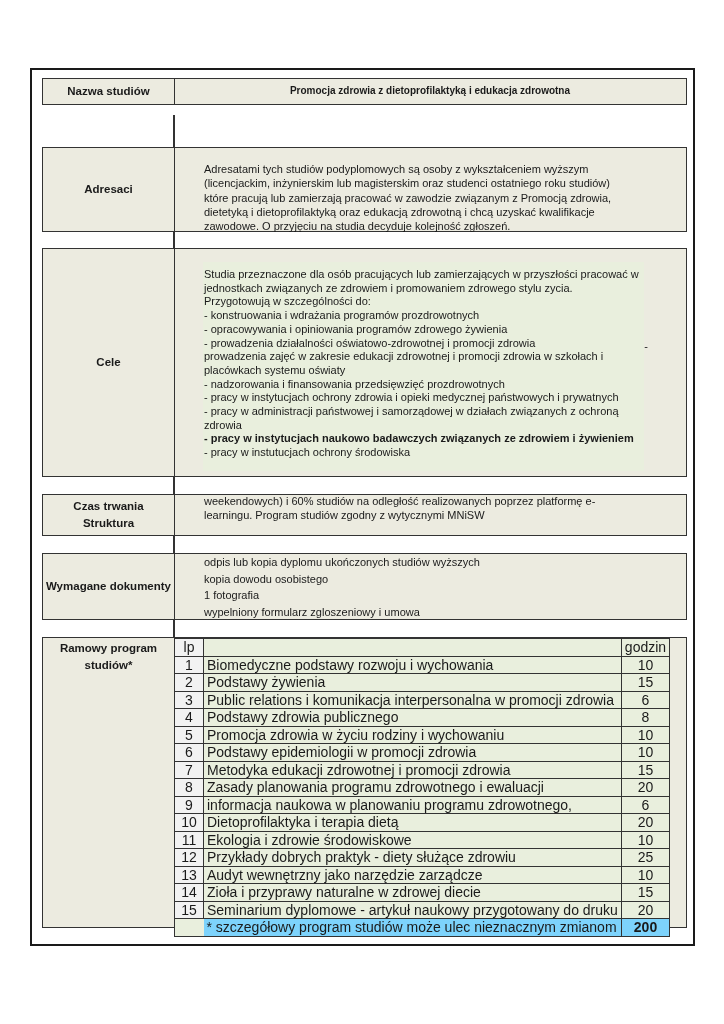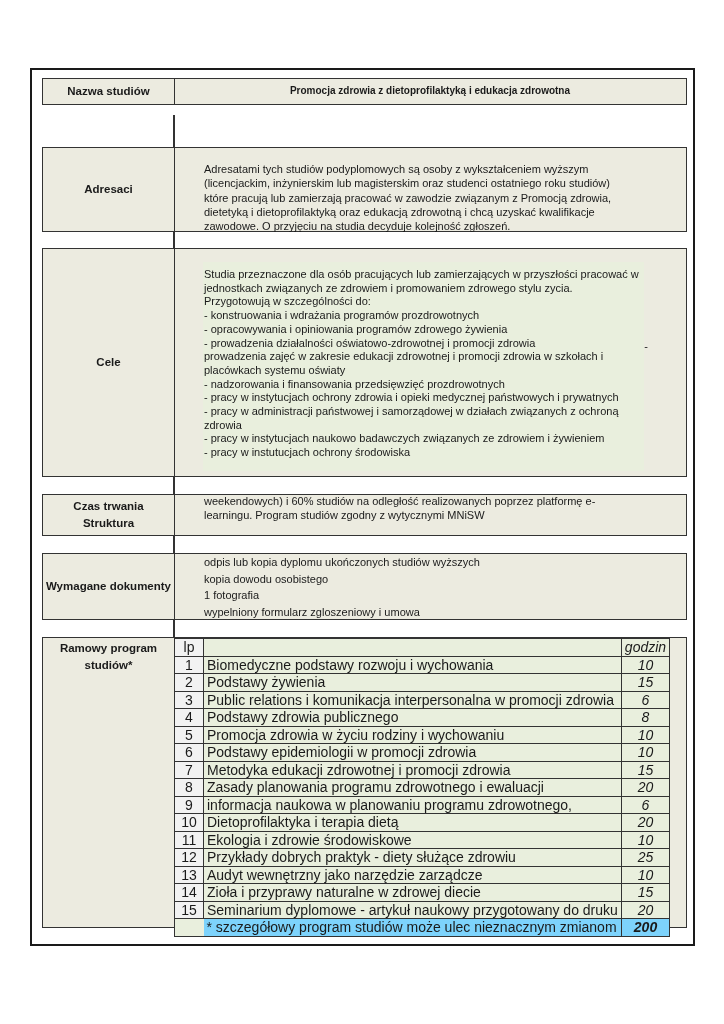--- a/index.html
+++ b/index.html
@@ -13,21 +13,21 @@
   .para { padding:14px 0 0 30px; }
   .green { position:absolute; left:29px; top:5px; right:42px; bottom:5px; background:#e9efdd;margin-top:8px; }
   .green .para { padding:6px 0 0 1px; position:relative; }
   .green .dash-end { position:absolute; right:-4px; }
   
   .prog { position:absolute; left:10px; top:567px; width:645px; height:291px; box-sizing:border-box; border:1.5px solid #333; background:#ecebe0; }
   .prog .lbl { align-items:flex-start; padding-top:2px; }
   table.pt { position:absolute; left:131px; top:0; right:0; border-collapse:collapse; font-family:"Liberation Sans", sans-serif; font-size:14px; }
   table.pt td { border:1px solid #333; height:16.5px; padding:0 3px; background:#e9efdd; }
   table.pt td.lp { width:22px; text-align:center; background:#f2f2f2; }
-  table.pt td.h { width:30px; text-align:center;font-style:italic; }
+  table.pt td.h { width:30px; text-align:center; }
   table.pt tr.head td.lp { background:#f2f2f2; }
   table.pt tr.foot td { background:#7dd3fc; }
   table.pt tr.foot td.lp { background:#e9efdd; border-right:none; }
   table.pt tr.foot td.note { border-left:none; }
   table.pt tr.foot td.h { font-weight:bold; }
 </style>
 </head>
 <body>
 
 <div class="frame">
@@ -66,21 +66,21 @@
             <div style="line-height: 13.7px;">Przygotowują w szczególności do:</div>
             <div style="line-height: 13.7px;">- konstruowania i wdrażania programów prozdrowotnych</div>
             <div style="line-height: 13.7px;">- opracowywania i opiniowania programów zdrowego żywienia</div>
             <div style="line-height: 13.7px;">- prowadzenia działalności oświatowo-zdrowotnej i promocji zdrowia</div>
             <div style="line-height: 13.7px;">prowadzenia zajęć w zakresie edukacji zdrowotnej i promocji zdrowia w szkołach i</div>
             <div style="line-height: 13.7px;">placówkach systemu oświaty</div>
             <div style="line-height: 13.7px;">- nadzorowania i finansowania przedsięwzięć prozdrowotnych</div>
             <div style="line-height: 13.7px;">- pracy w instytucjach ochrony zdrowia i opieki medycznej państwowych i prywatnych</div>
             <div style="line-height: 13.7px;">- pracy w administracji państwowej i samorządowej w działach związanych z ochroną</div>
             <div style="line-height: 13.7px;">zdrowia</div>
-            <div style="line-height: 13.7px;">- pracy w instytucjach naukowo badawczych związanych ze zdrowiem i żywieniem</div>
+            <div style="line-height: 13.7px; font-weight: bold;">- pracy w instytucjach naukowo badawczych związanych ze zdrowiem i żywieniem</div>
             <div style="line-height: 13.7px;">- pracy w instutucjach ochrony środowiska</div>
           </div>
         <span class="dash-end" style="top:77px;">-</span>
       </div>
     </div>
   </div>
 
   <div class="row" style="top:424px;height:42px;">
     <div class="lbl">
       <div>

